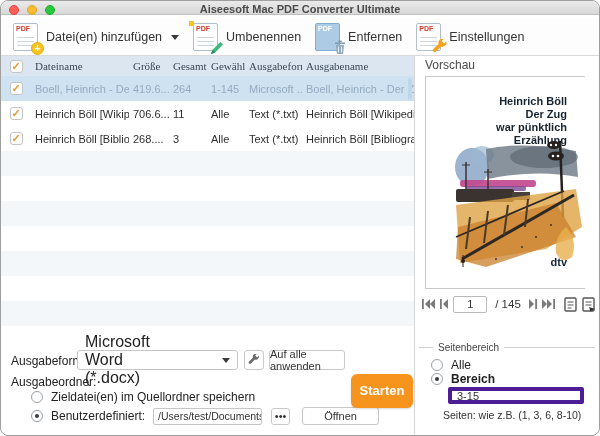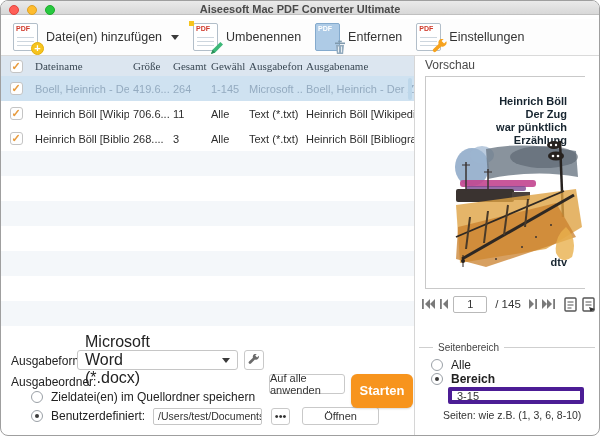--- a/index.html
+++ b/index.html
@@ -93,21 +93,21 @@
 
   
   .lbl { position: absolute; font-size: 12px; color: #222; white-space: nowrap; }
   .fmt-label { left: 10px; top: 353px; }
   .fmt-select { position: absolute; left: 76px; top: 349px; width: 161px; height: 20px; background: #fff;
                 border: 1px solid #c6c6c6; border-radius: 3px; display: flex; align-items: center;
                 justify-content: space-between; padding: 0 7px; font-size: 16px; color: #222; gap: 48px; }
   .sm-btn { position: absolute; background: #fff; border: 1px solid #c9c9c9; border-radius: 3px;
             display: flex; align-items: center; justify-content: center; font-size: 11px; color: #333; }
   .wrench-btn { left: 243px; top: 349px; width: 20px; height: 20px; }
-  .apply-btn  { left: 268px; top: 349px; width: 76px; height: 20px; margin-top: 24px; }
+  .apply-btn  { left: 268px; top: 349px; width: 76px; height: 20px; }
   .folder-label { left: 10px; top: 374px; }
   .bl-radio-row { position: absolute; display: flex; align-items: center; gap: 8px; font-size: 12px; color: #222; }
   .row-source { left: 30px; top: 389px; }
   .row-custom { left: 30px; top: 406px; }
   .path-input { width: 109px; height: 17px; border: 1px solid #c6c6c6; border-radius: 2px;
                 font-size: 10.5px; color: #333; padding-left: 4px; }
   .dots-btn  { position: static; width: 19px; height: 17px; margin-left: 1px; }
   .open-btn  { position: static; width: 77px; height: 18px; margin-left: 4px; }
   .start-btn { position: absolute; left: 350px; top: 373px; width: 62px; height: 34px; background: #f7941d;
                border-radius: 6px; color: #fff; font-weight: bold; font-size: 13px; text-align: center;

